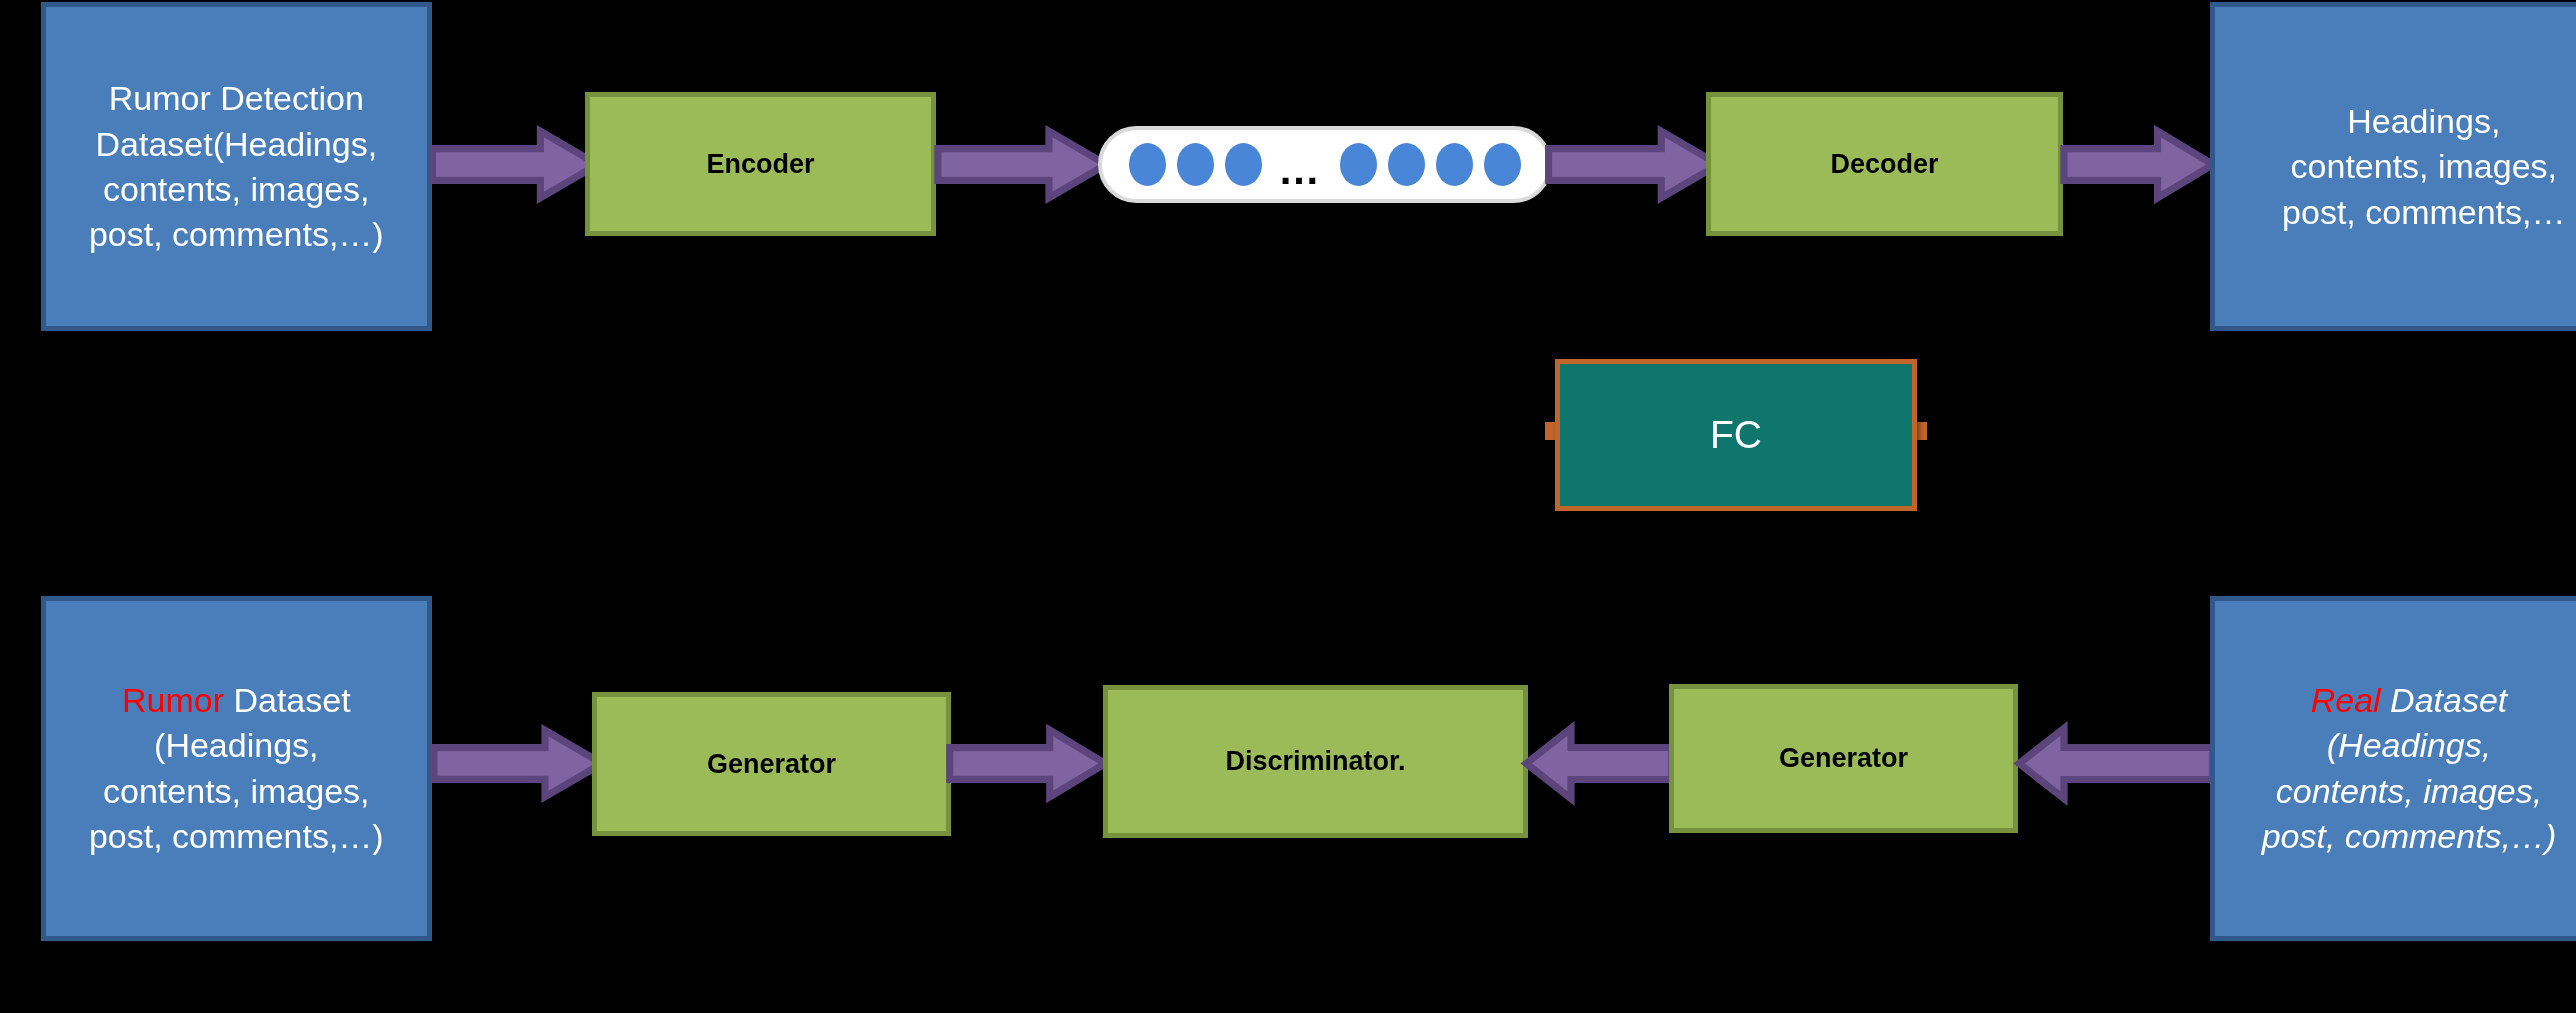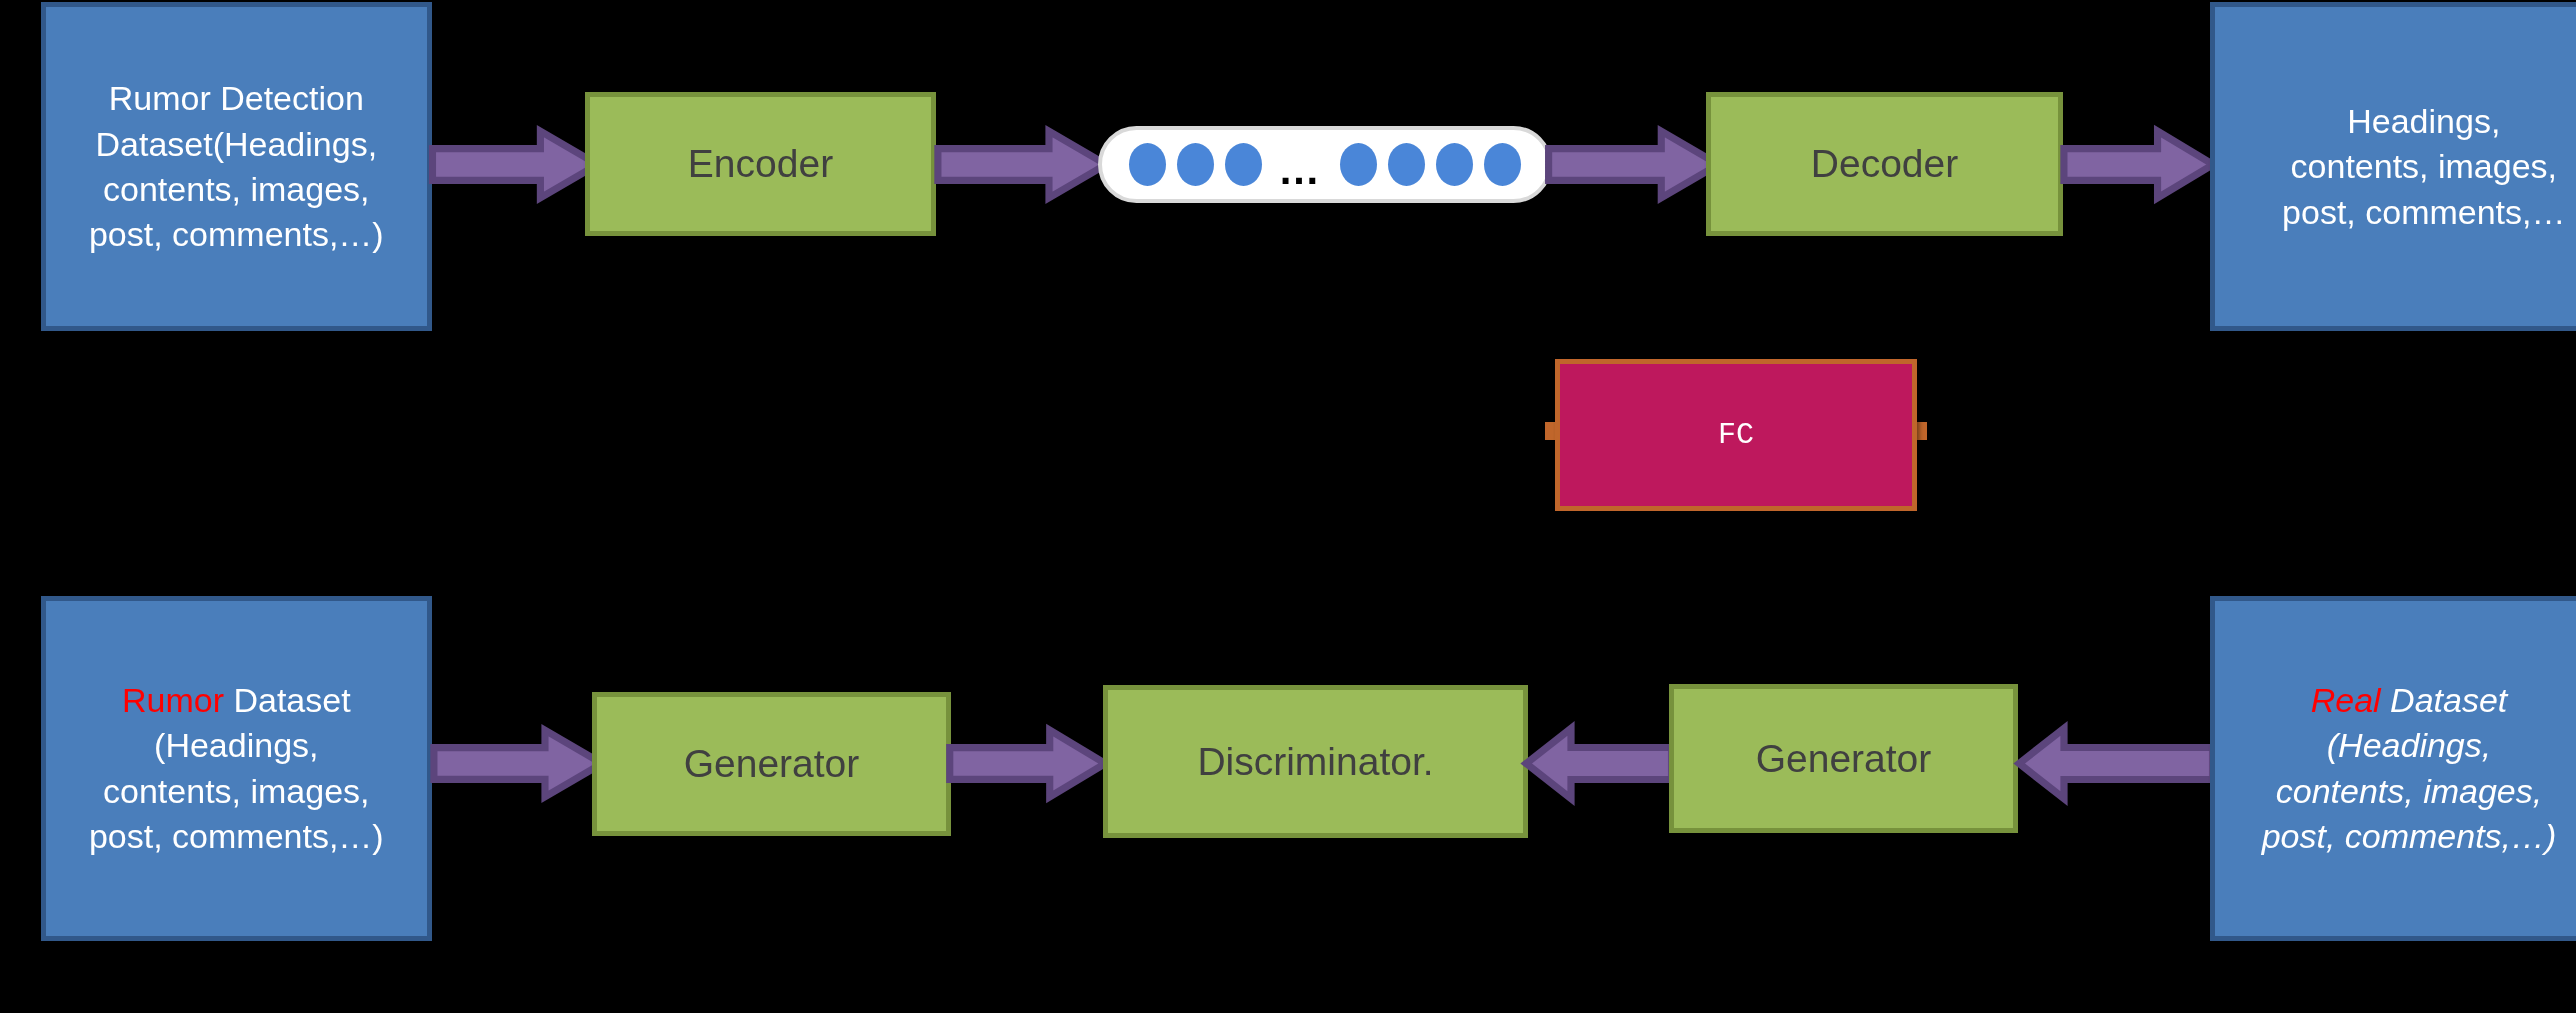--- a/index.html
+++ b/index.html
@@ -38,32 +38,32 @@
   }
   .data-box .txt {
     width: 100%;
     white-space: pre-line;
   }
   .hl-red { color: #FF0000; text-align: center; }
   
   .proc-box {
     background: #9BBB59;
     border: 5.6px solid #77923C;
-    color: #404040;
+    color: #000000;
+    font-size: 27px;
+    box-shadow: 3.2px 3.2px 4.8px rgba(0,0,0,0.45);
+    font-weight: bold;
+  }
+  
+  .fc-box {
+    background: #0f766e;
+    border: 5.6px solid #C0662B;
+    color: #FFFFFF;
     font-size: 39px;
     box-shadow: 3.2px 3.2px 4.8px rgba(0,0,0,0.45);
-  }
-  
-  .fc-box {
-    background: #be185d;
-    border: 5.6px solid #C0662B;
-    color: #FFFFFF;
-    font-size: 30px;
-    box-shadow: 3.2px 3.2px 4.8px rgba(0,0,0,0.45);
-    font-family: Liberation Mono, monospace;
   }
   
   .latent-pill {
     position: absolute;
     background: #FFFFFF;
     border: 4px solid #D9D9D9;
     border-radius: 798px;
     box-sizing: border-box;
     display: flex;
     align-items: center;

